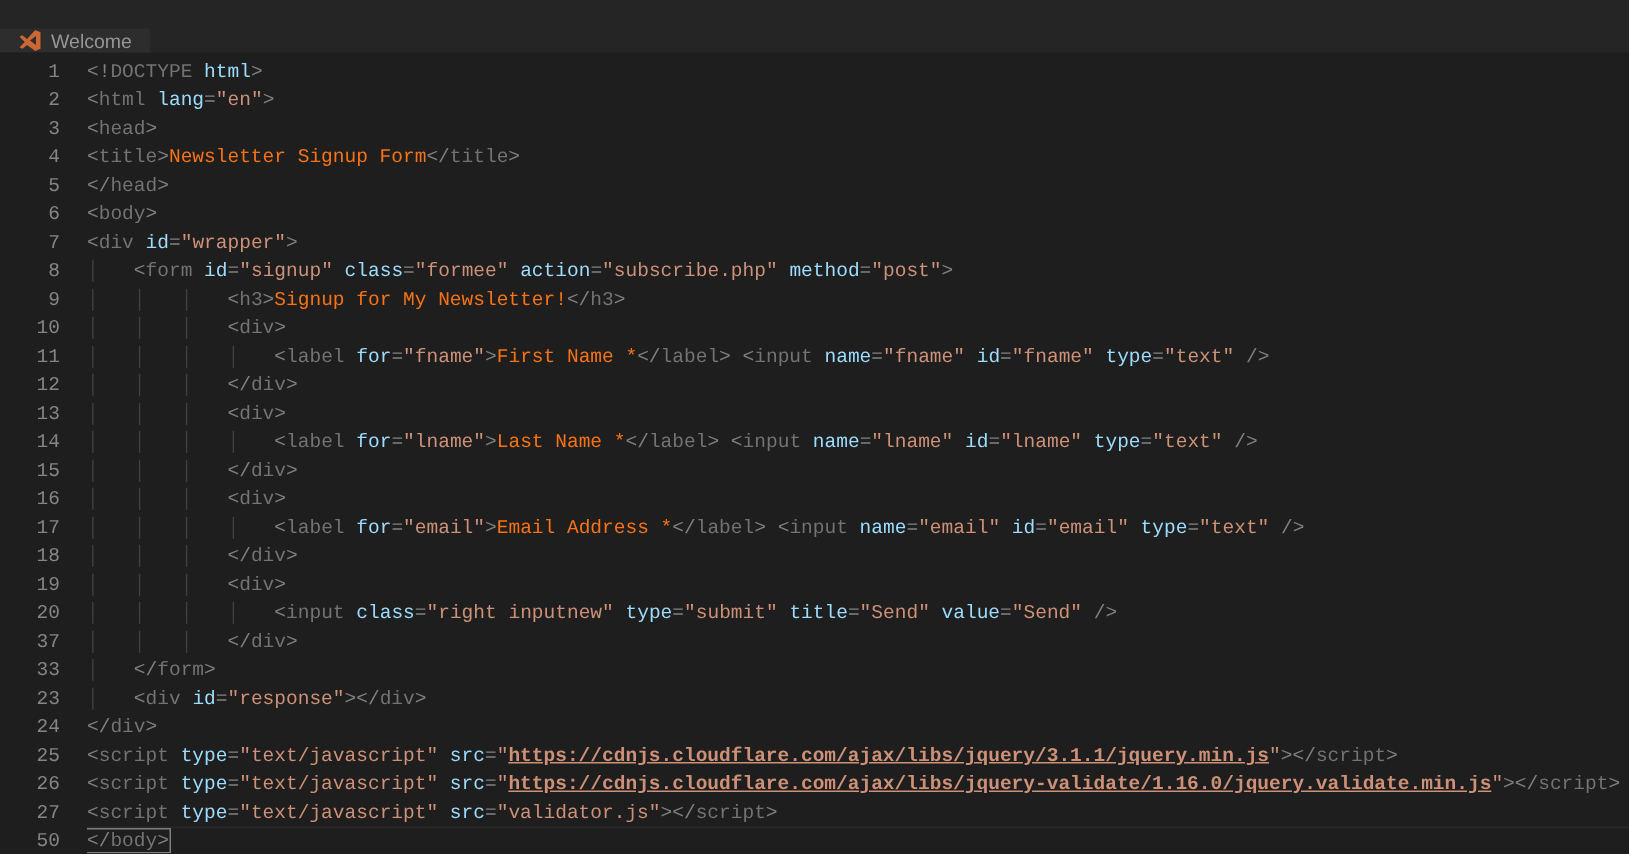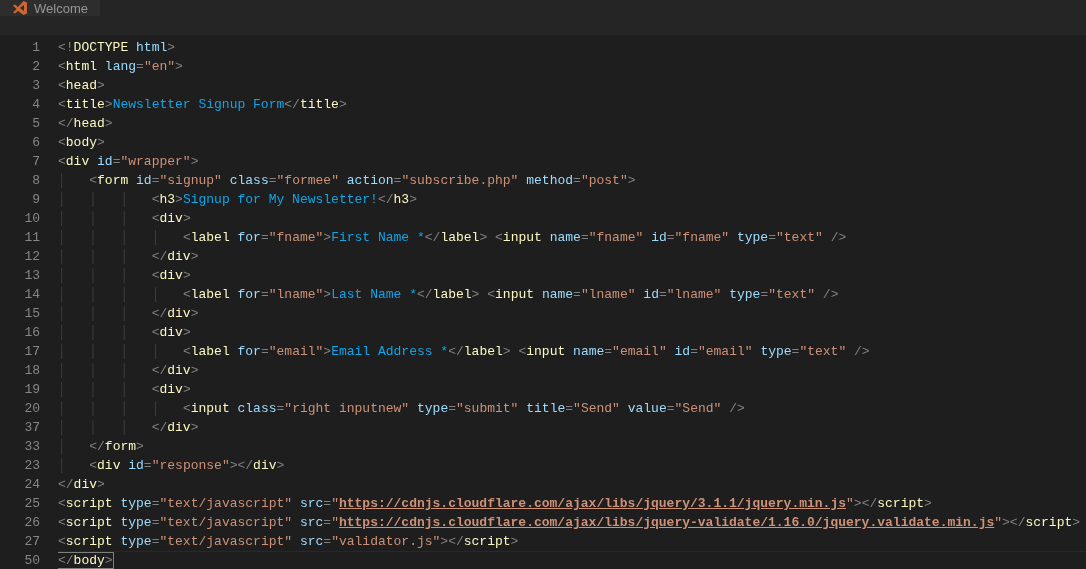--- a/index.html
+++ b/index.html
@@ -9,21 +9,21 @@
       font-size: 13px;
       color: #d4d4d4;
       width: 1086px;
       height: 569px;
       overflow: hidden;
     }
     .tab-bar {
       background: #252526;
       height: 35px;
       display: flex;
-      align-items: flex-start;
+      align-items: flex-end;
     }
     .tab {
       display: flex;
       align-items: center;
       padding: 0 12px;
       background: #2d2d2d;
       color: #969696;
       font-family: -apple-system, 'Segoe UI', sans-serif;
       font-size: 13px;
       gap: 6px;
@@ -68,24 +68,24 @@
     .line.current::before {
       content: '';
       position: absolute;
       left: 0; right: 0; top: 0; bottom: 0;
       border-top: 1px solid #282828;
       border-bottom: 1px solid #282828;
       pointer-events: none;
     }
     
     .p  { color: #808080; }  
-    .tg { color: #fef9c3; }  
+    .tg { color: #737373; }  
     .at { color: #9cdcfe; }  
     .st { color: #ce9178; }  
-    .tx { color: #0ea5e9; }  
+    .tx { color: #f97316; }  
     .ul { text-decoration: underline; font-weight: bold; }
     .indent-guide { color: #404040; }
     .cursor-box {
       border: 1px solid #7f7f7f;
       padding: 0 0px;
       margin-left: -1px;
     }
   </style>
 </head>
 <body>

